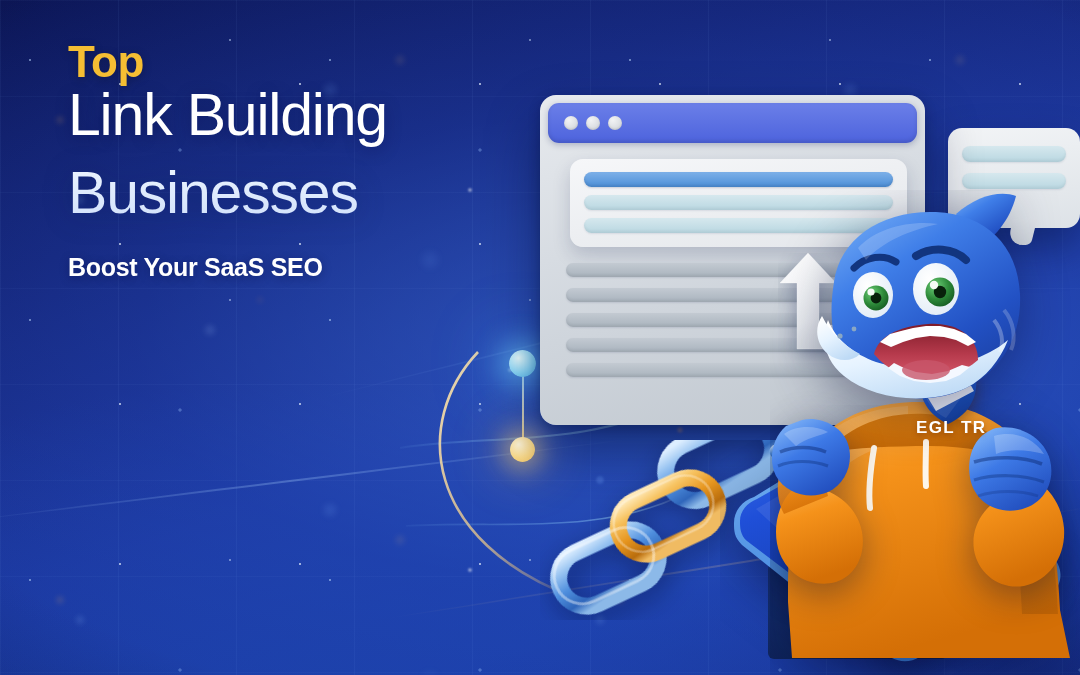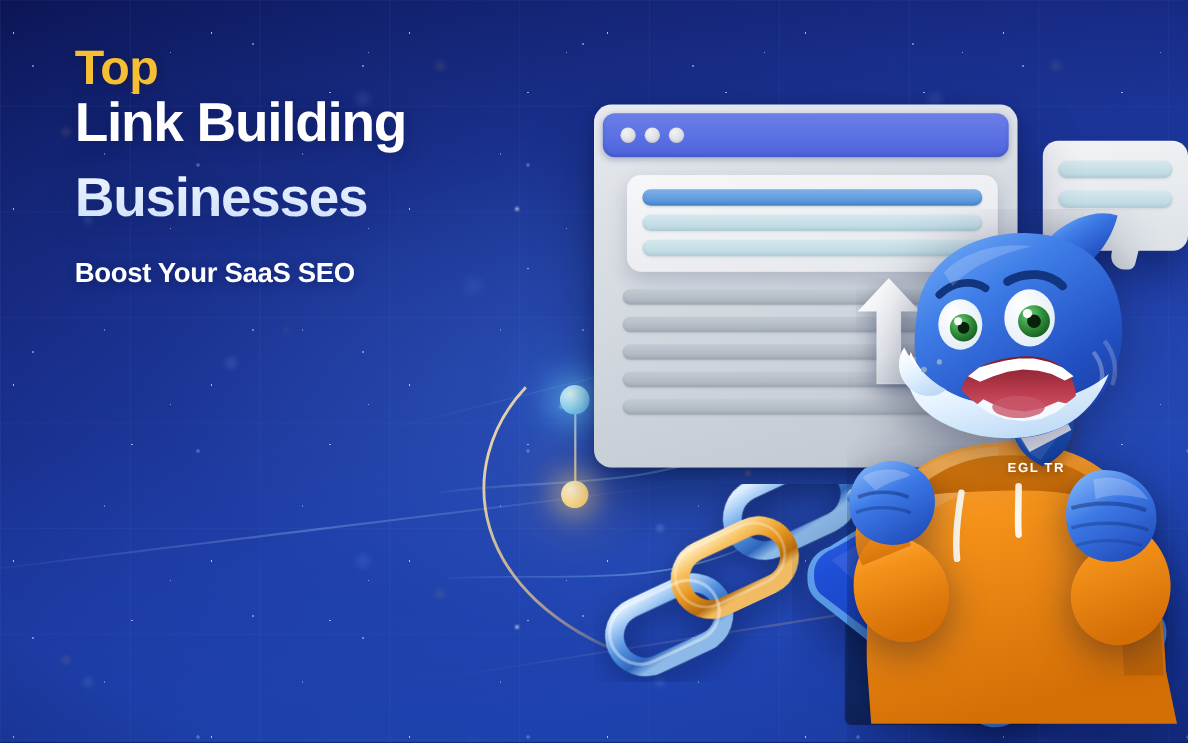--- a/index.html
+++ b/index.html
@@ -104,21 +104,21 @@
     transform:rotate(-9deg); }
 
   
   .copy { position:absolute; left:68px; top:40px; width:470px; z-index:30; }
   .eyebrow {
     font-size:44px; font-weight:bold; letter-spacing:-.5px; line-height:1;
     color:#F5BE33; 
     text-shadow:0 2px 10px rgba(0,0,0,.28);
   }
   .headline {
-    font-size:50px; font-weight:bold; line-height:1.08; letter-spacing:-1.2px;
+    font-size:59px; font-weight:normal; line-height:1.08; letter-spacing:-1.2px;
     margin:0 0 26px 0;
   }
   .headline .ln { display:block; }
   .headline .ln1, .headline .ln2 { color:#ffffff; }
   .headline .ln3 {
     background:linear-gradient(180deg,#eef5ff 0%,#cfe0fb 100%);
     -webkit-background-clip:text; background-clip:text; color:transparent;margin-top:14px;
   }
   .headline .ln { text-shadow:0 3px 16px rgba(4,12,60,.35); }
   .headline .ln3 { text-shadow:none; filter:drop-shadow(0 3px 14px rgba(4,12,60,.3)); }
@@ -215,21 +215,21 @@
   .chain { position:absolute; left:540px; top:440px; width:300px; height:180px; z-index:20; }
 
   
   .play-shapes { position:absolute; left:720px; top:405px; width:360px; height:270px; z-index:22; }
 
   
   .mascot { position:absolute; left:770px; top:190px; width:310px; height:485px; z-index:26; }
 
   .logo-text {
     position:absolute; left:916px; top:418px; z-index:34;
-    font-size:12px; font-weight:bold; letter-spacing:1.4px; color:#ffffff;
+    font-size:17px; font-weight:bold; letter-spacing:1.4px; color:#ffffff;
     text-shadow:0 2px 5px rgba(120,50,0,.5);
   }
 </style>
 </head>
 <body>
 
 <div class="stage">
 
   <div class="gridlines"></div>
   <div class="stars"></div>

